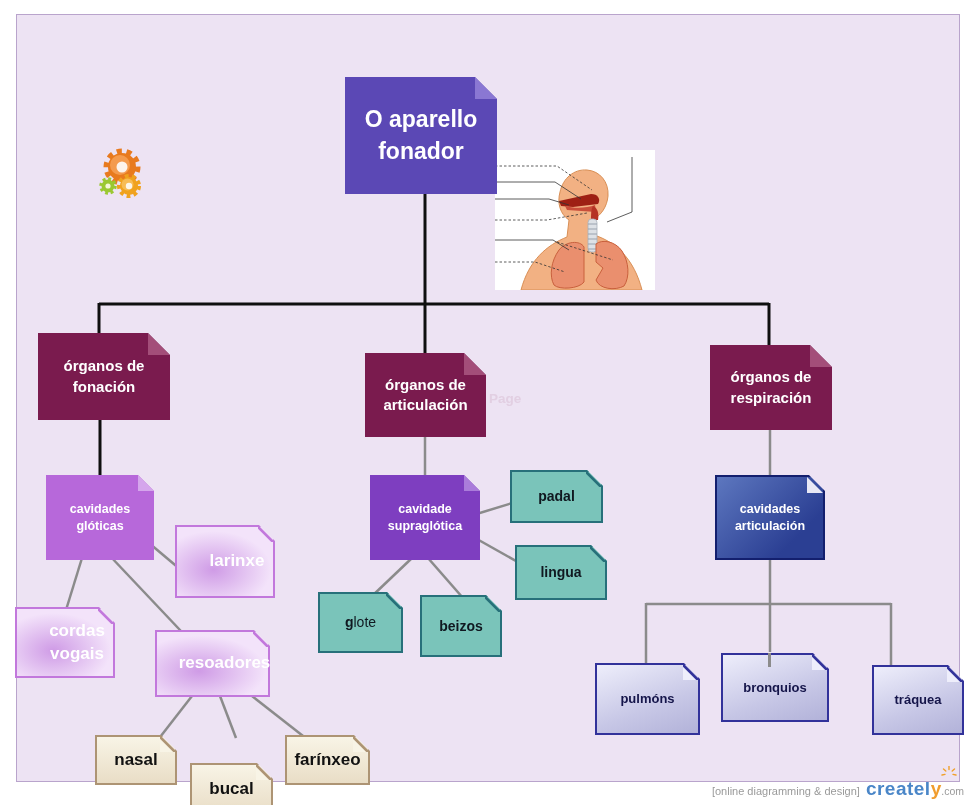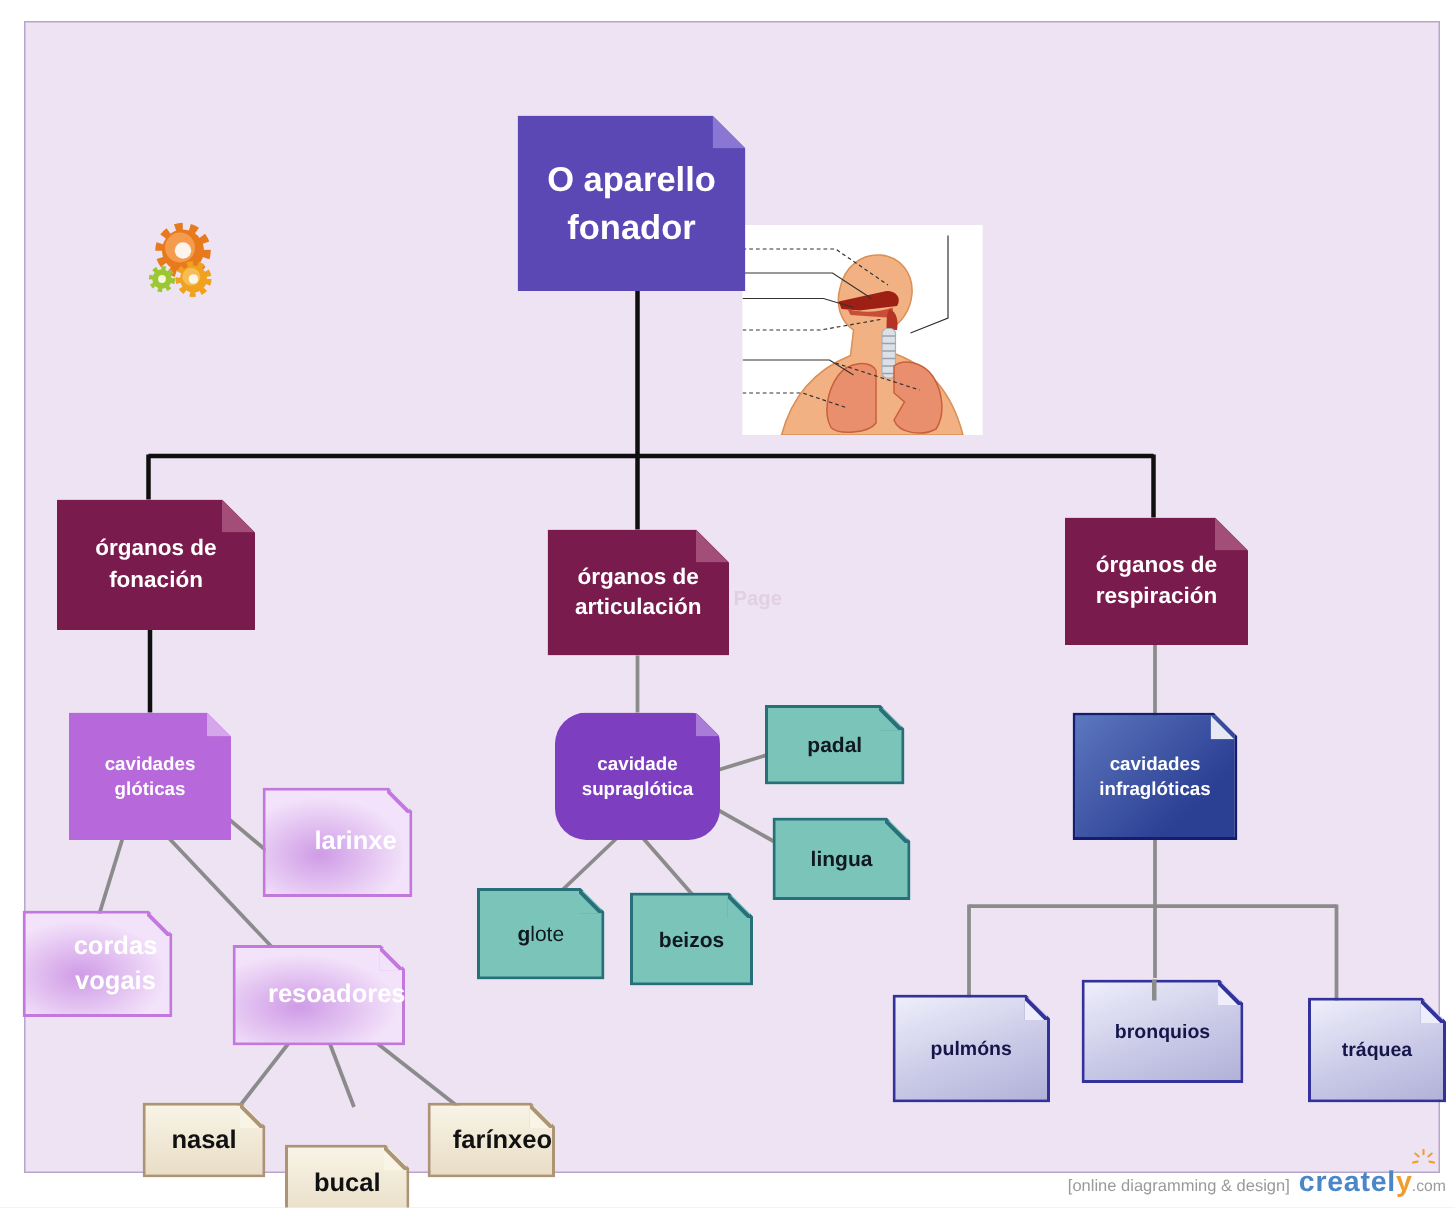--- a/index.html
+++ b/index.html
@@ -38,42 +38,42 @@
   }
   .b-title{left:345px;top:77px;width:152px;height:117px;background:var(--title-bg,#5b48b5);
     --fold:var(--title-fold,#8a77d3);color:#fff;font-size:23px;}
   .maroon{background:var(--maroon,#7a1b4e);--fold:var(--maroon-fold,#a34e79);color:#fff;font-size:15px;}
   .b-fonacion{left:38px;top:333px;width:132px;height:87px;}
   .b-articulacion{left:365px;top:353px;width:121px;height:84px;}
   .b-respiracion{left:710px;top:345px;width:122px;height:85px;}
   .b-gloticas{left:46px;top:475px;width:108px;height:85px;background:var(--orchid,#b768da);
     --fold:var(--orchid-fold,#d5a6ec);color:#fff;font-size:12.5px;}
   .b-supraglotica{left:370px;top:475px;width:110px;height:85px;background:var(--violet,#7e3ec0);
-    --fold:var(--violet-fold,#aa7cda);color:#fff;font-size:12.5px;border-radius:21px;}
+    --fold:var(--violet-fold,#aa7cda);color:#fff;font-size:12.5px;}
   .b-infragloticas{left:715px;top:475px;width:110px;height:85px;
     background:linear-gradient(135deg,var(--navy-a,#5d77bf) 0%,var(--navy-b,#2b3f93) 75%);
     border:2px solid var(--navy-border,#131f6e);--fold:#e8e8f5;color:#fff;font-size:12.5px;}
   .pinknote{--nb:var(--pink-border,#c278dc);--nf:var(--pink-b,#f3e3fa);
     background:radial-gradient(ellipse 75% 70% at 38% 62%,var(--pink-a,#cf9be6) 0%,var(--pink-b,#f3e3fa) 80%);
     color:#fff;font-size:17px;padding-left:24px;}
   .b-larinxe{left:175px;top:525px;width:100px;height:73px;}
   .b-cordas{left:15px;top:607px;width:100px;height:71px;}
   .b-resoadores{left:155px;top:630px;width:115px;height:67px;}
   .tealnote{--nb:var(--teal-border,#27707a);--nf:var(--teal-fill,#7ac4ba);
     background:var(--teal-fill,#7ac4ba);color:#101820;font-size:14px;}
   .b-padal{left:510px;top:470px;width:93px;height:53px;}
   .b-lingua{left:515px;top:545px;width:92px;height:55px;text-align:right;}
   .b-glote{left:318px;top:592px;width:85px;height:61px;}
   .b-beizos{left:420px;top:595px;width:82px;height:62px;}
   .creamnote{--nb:var(--cream-border,#ad9474);--nf:var(--cream-a,#f8f4e6);
     background:linear-gradient(180deg,var(--cream-a,#f8f4e6),var(--cream-b,#e9ddc6));
     color:#111;font-size:17px;}
   .b-nasal{left:95px;top:735px;width:82px;height:50px;}
   .b-bucal{left:190px;top:733px;width:83px;height:52px;margin-top:30px;}
-  .b-farinxeo{left:285px;top:735px;width:85px;height:50px;justify-content:flex-end;}
+  .b-farinxeo{left:285px;top:735px;width:85px;height:50px;}
   .lavnote{--nb:var(--lav-border,#32329a);--nf:var(--lav-a,#eeeefb);
     background:linear-gradient(160deg,var(--lav-a,#eeeefb) 0%,#c7c7e6 60%,var(--lav-b,#b2b2d9) 100%);
     color:var(--lav-text,#15154a);font-size:13px;}
   .b-pulmons{left:595px;top:663px;width:105px;height:72px;}
   .b-bronquios{left:721px;top:653px;width:108px;height:69px;}
   .b-traquea{left:872px;top:665px;width:92px;height:70px;}
   .glote-rest{font-weight:400;}
   #anatomy{position:absolute;left:495px;top:150px;width:160px;height:140px;background:#fff;z-index:2;}
   #gears{position:absolute;left:95px;top:140px;z-index:2;}
   #watermark{
@@ -217,21 +217,21 @@
   <span>lingua</span>
 </div>
 <div class="box tealnote note b-glote">
   <span><span>g</span><span class="glote-rest">lote</span></span>
 </div>
 <div class="box tealnote note b-beizos">
   <span>beizos</span>
 </div>
 
 <div class="box b-infragloticas fold smallfold">
-  <span>cavidades infraglóticas</span>
+  <span>cavidades articulación</span>
 </div>
 <div class="box lavnote note b-pulmons">
   <span>pulmóns</span>
 </div>
 <div class="box lavnote note b-bronquios">
   <span>bronquios</span>
 </div>
 <div class="box lavnote note b-traquea">
   <span>tráquea</span>
 </div>

